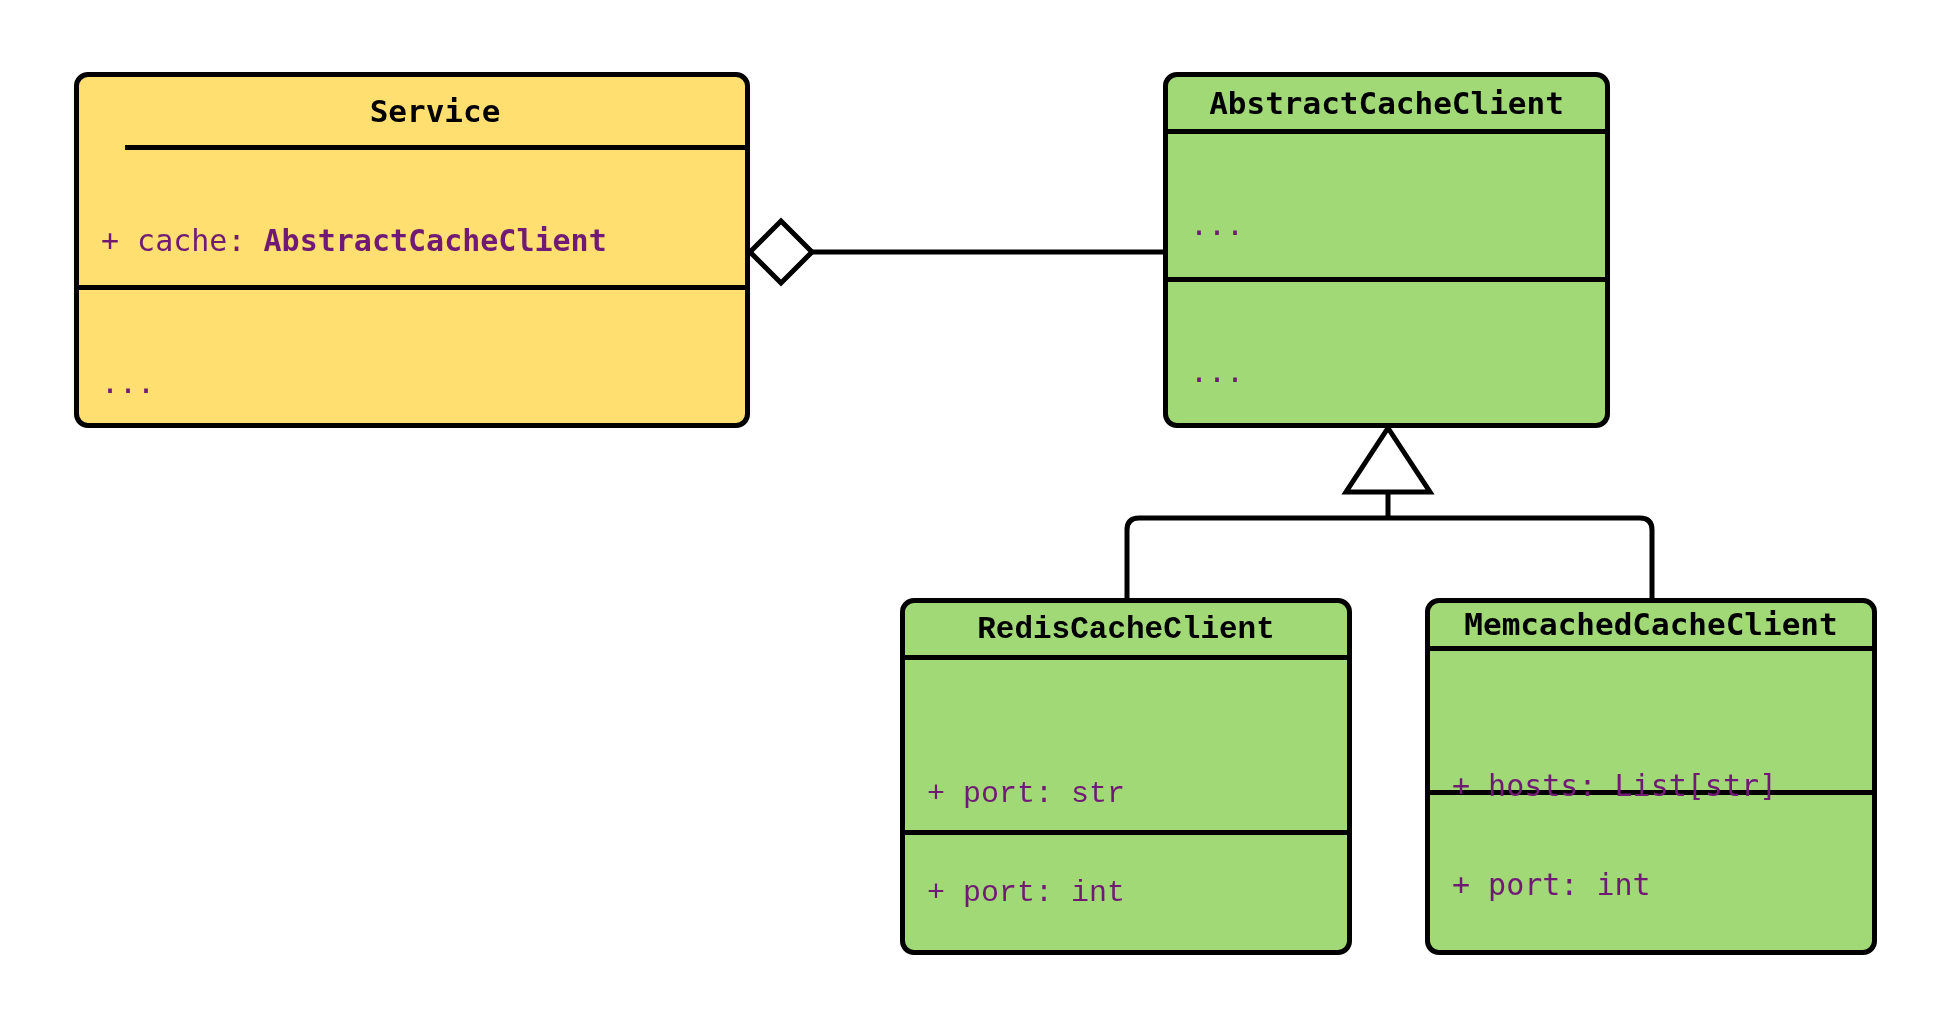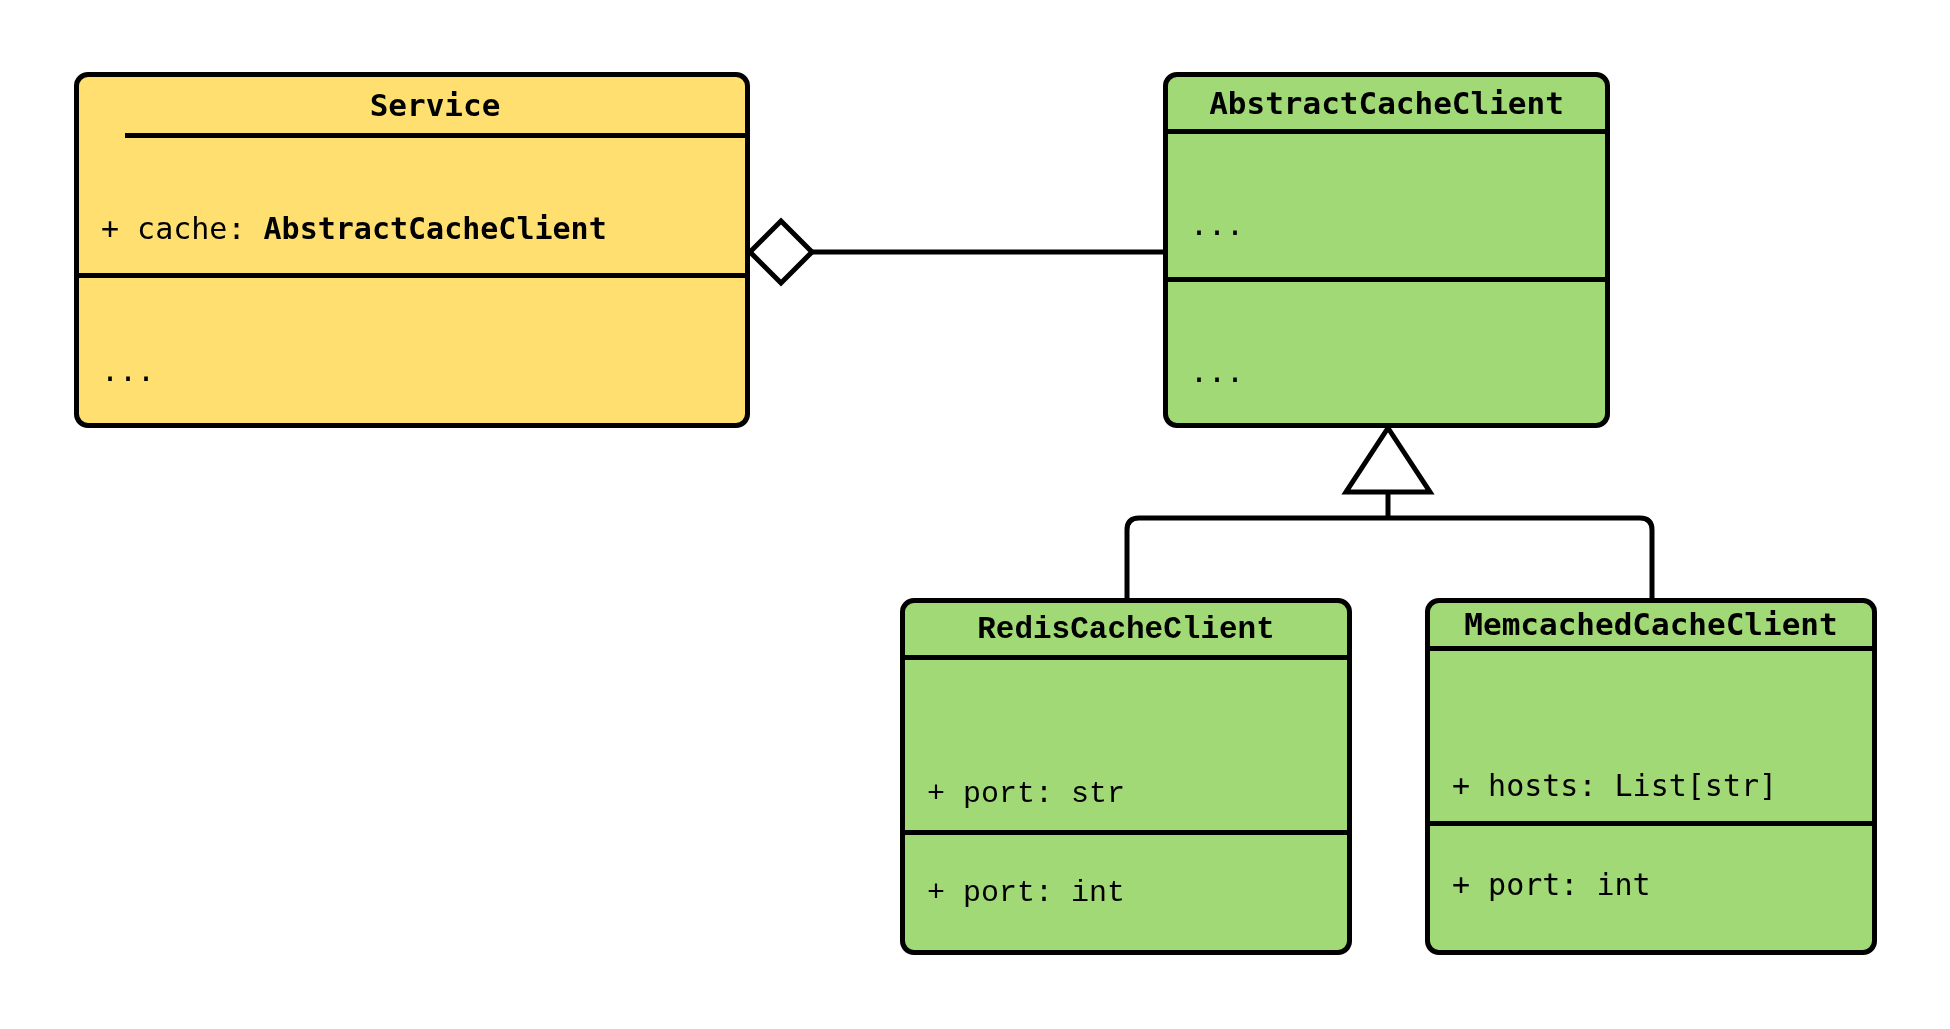--- a/index.html
+++ b/index.html
@@ -48,21 +48,21 @@
     letter-spacing: 0px;
     display: flex;
     align-items: center;
     justify-content: center;
     border-bottom: 5px solid #000000;
   }
   .uml-attrs, .uml-ops {
     box-sizing: border-box;
     font-size: 30px;
     line-height: 33px;
-    color: #000000;
+    color: #701a75;
     padding-left: 28px;
     position: relative;
   }
   .uml-attrs { border-bottom: 5px solid #000000; }
   .attr-list {
     position: absolute;
     left: 22px;
     white-space: pre;
   }
   .attr-line { white-space: pre; }
@@ -91,21 +91,21 @@
 
       <polygon points="1388,428 1430,492 1346,492" fill="#ffffff" stroke="#000000" stroke-width="5" stroke-linejoin="miter"></polygon>
 
       <path d="M 1388,492 L 1388,518" stroke="#000000" stroke-width="5" fill="none"></path>
 
       <path d="M 1127,598 L 1127,530 Q 1127,518 1139,518 L 1640,518 Q 1652,518 1652,530 L 1652,598" stroke="#000000" stroke-width="5" fill="none" stroke-linecap="butt"></path>
     </g>
   </svg>
 
   <div class="uml-class yellow" style="left:74px; top:72px; width:676px; height:356px;">
-    <div class="uml-title" style="height:61px;margin-left:46px;">Service</div>
+    <div class="uml-title" style="height:73px;margin-left:46px;">Service</div>
     <div class="uml-attrs" style="height:140px;">
       <div class="attr-list" style="top:74px;"><span>+ cache: </span><span class="type-bold">AbstractCacheClient</span></div>
     </div>
     <div class="uml-ops" style="height:145px;">
       <div class="dots" style="top:78px;">...</div>
     </div>
   </div>
 
   <div class="uml-class green" style="left:1163px; top:72px; width:447px; height:356px;">
     <div class="uml-title" style="height:57px;">AbstractCacheClient</div>
@@ -124,21 +124,21 @@
         <div class="attr-line">+ port: str</div>
         <div class="attr-line">+ port: int</div>
         
       </div>
     </div>
     <div class="uml-ops" style="height:115px;"></div>
   </div>
 
   <div class="uml-class green" style="left:1425px; top:598px; width:452px; height:357px;">
     <div class="uml-title" style="height:48px;">MemcachedCacheClient</div>
-    <div class="uml-attrs" style="height:175px;">
+    <div class="uml-attrs" style="height:144px;">
       <div class="attr-list" style="top:52px;">
         <div class="attr-line">+ hosts: List[str]</div>
         <div class="attr-line">+ port: int</div>
         
       </div>
     </div>
     <div class="uml-ops" style="height:115px;"></div>
   </div>
 
 </div>

